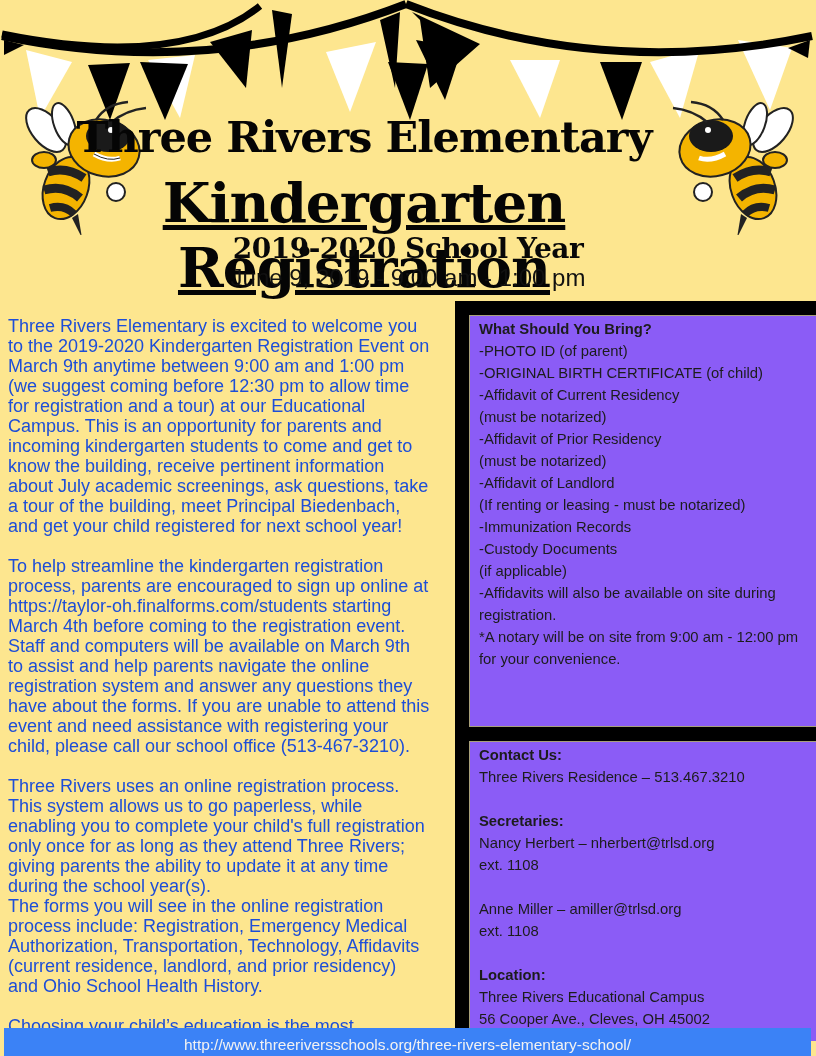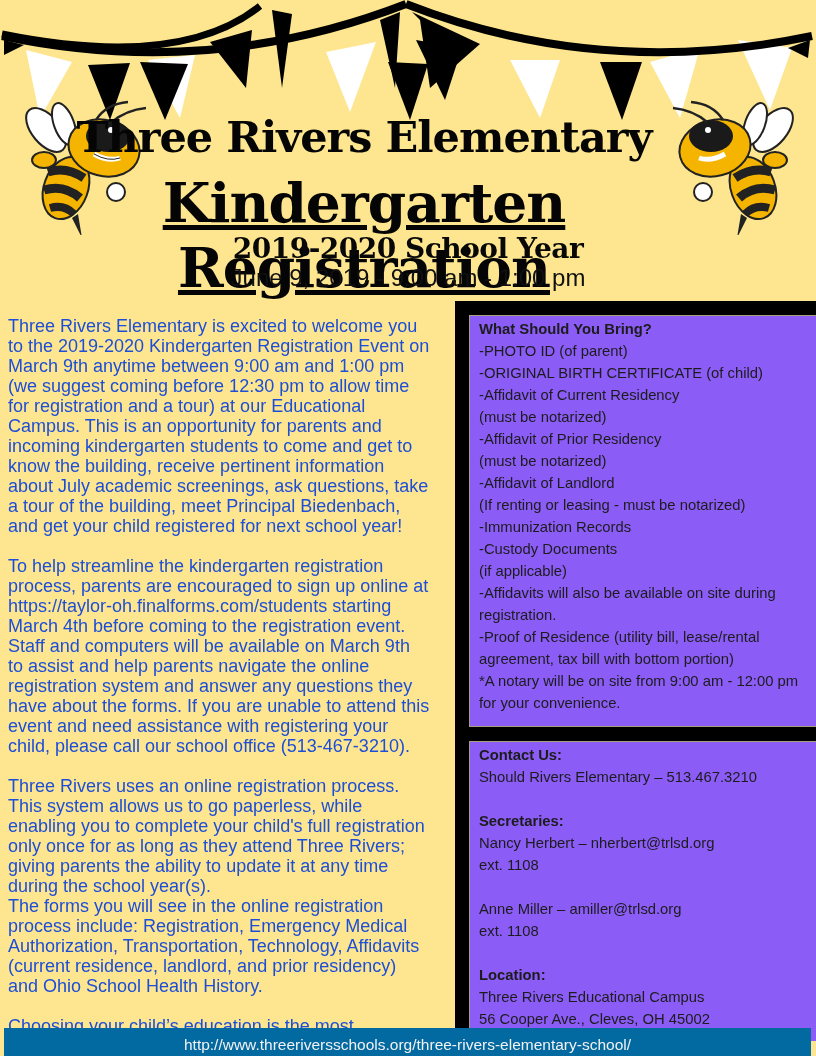--- a/index.html
+++ b/index.html
@@ -49,21 +49,21 @@
     padding: 2px 0 0 9px;
     font-size: 14.8px; line-height: 22px; color: #1c1c1c;
   }
   .panel-bring { top: 315px; height: 412px; }
   .panel-contact { top: 741px; height: 300px; border-bottom: none; }
   .panel .hd { font-weight: bold; }
   .panel .blank { height: 22px; }
 
   .footer {
     position: absolute; left: 4px; top: 1028px; width: 807px; height: 28px;
-    background: #0369a1; color: #f2f2f2; text-align: center;
+    background: #3b82f6; color: #f2f2f2; text-align: center;
     font-size: 15.5px; line-height: 34px;
   }
 </style>
 </head>
 <body>
 
 <svg class="bunting" viewBox="0 0 816 130" xmlns="http://www.w3.org/2000/svg">
 
   <polygon points="26,50 72,62 40,118" fill="#ffffff"></polygon>
   <polygon points="148,60 195,55 180,118" fill="#ffffff"></polygon>
@@ -155,27 +155,26 @@
   <div>-Affidavit of Current Residency</div>
   <div>(must be notarized)</div>
   <div>-Affidavit of Prior Residency</div>
   <div>(must be notarized)</div>
   <div>-Affidavit of Landlord</div>
   <div>(If renting or leasing - must be notarized)</div>
   <div>-Immunization Records</div>
   <div>-Custody Documents</div>
   <div>(if applicable)</div>
   <div>-Affidavits will also be available on site during registration.</div>
-  <div>-Proof of Residence (utility bill, lease/rental agreement, tax bill with bottom portion)</div>
   <div>*A notary will be on site from 9:00 am - 12:00 pm for your convenience.</div>
 </div>
 
 <div class="panel panel-contact">
   <div class="hd">Contact Us:</div>
-  <div>Should Rivers Elementary – 513.467.3210</div>
+  <div>Three Rivers Residence – 513.467.3210</div>
   <div class="blank"></div>
   <div class="hd">Secretaries:</div>
   <div>Nancy Herbert – nherbert@trlsd.org</div>
   <div>ext. 1108</div>
   <div class="blank"></div>
   <div>Anne Miller – amiller@trlsd.org</div>
   <div>ext. 1108</div>
   <div class="blank"></div>
   <div class="hd">Location:</div>
   <div>Three Rivers Educational Campus</div>

